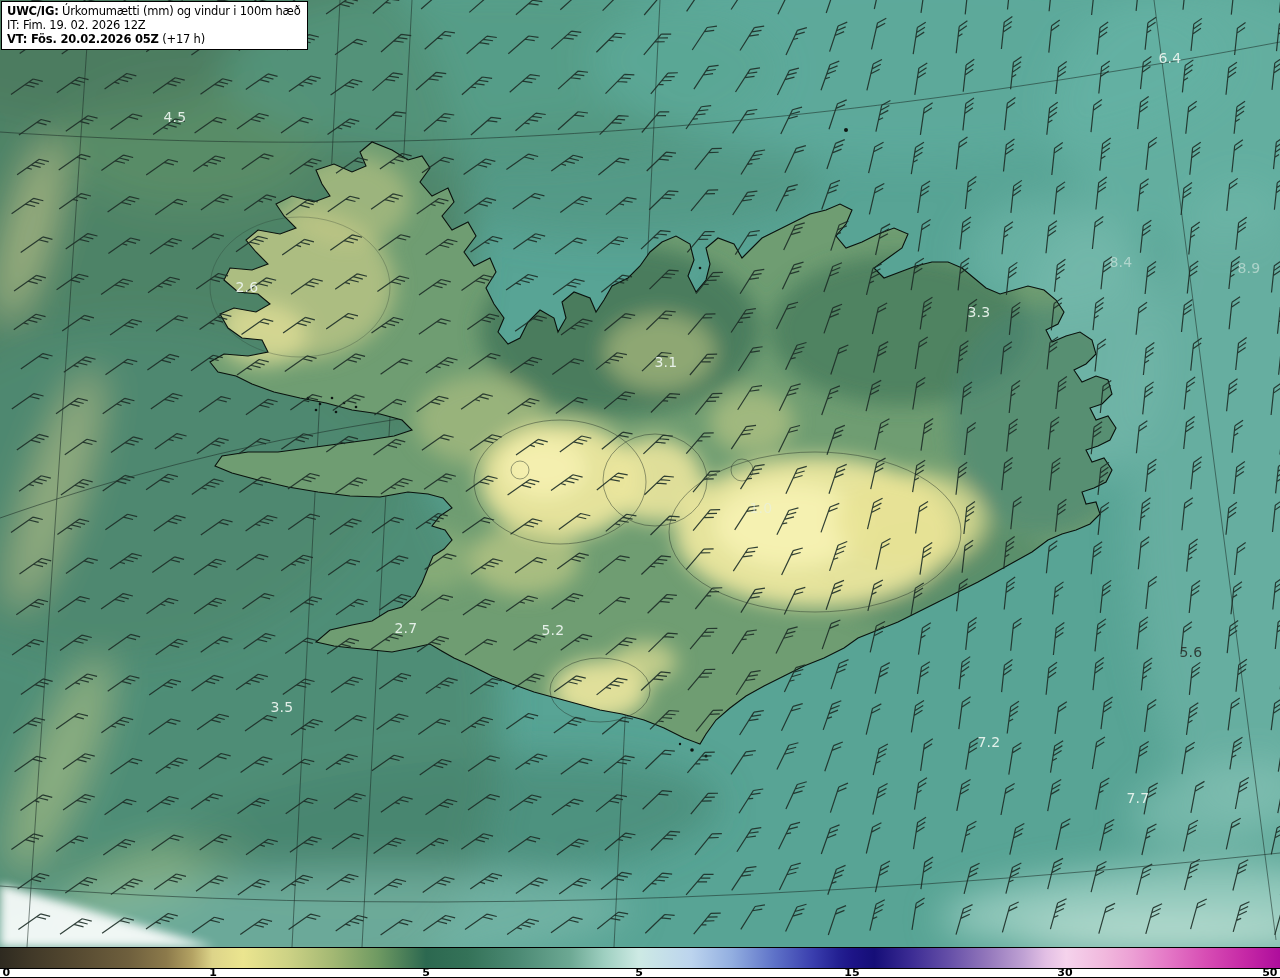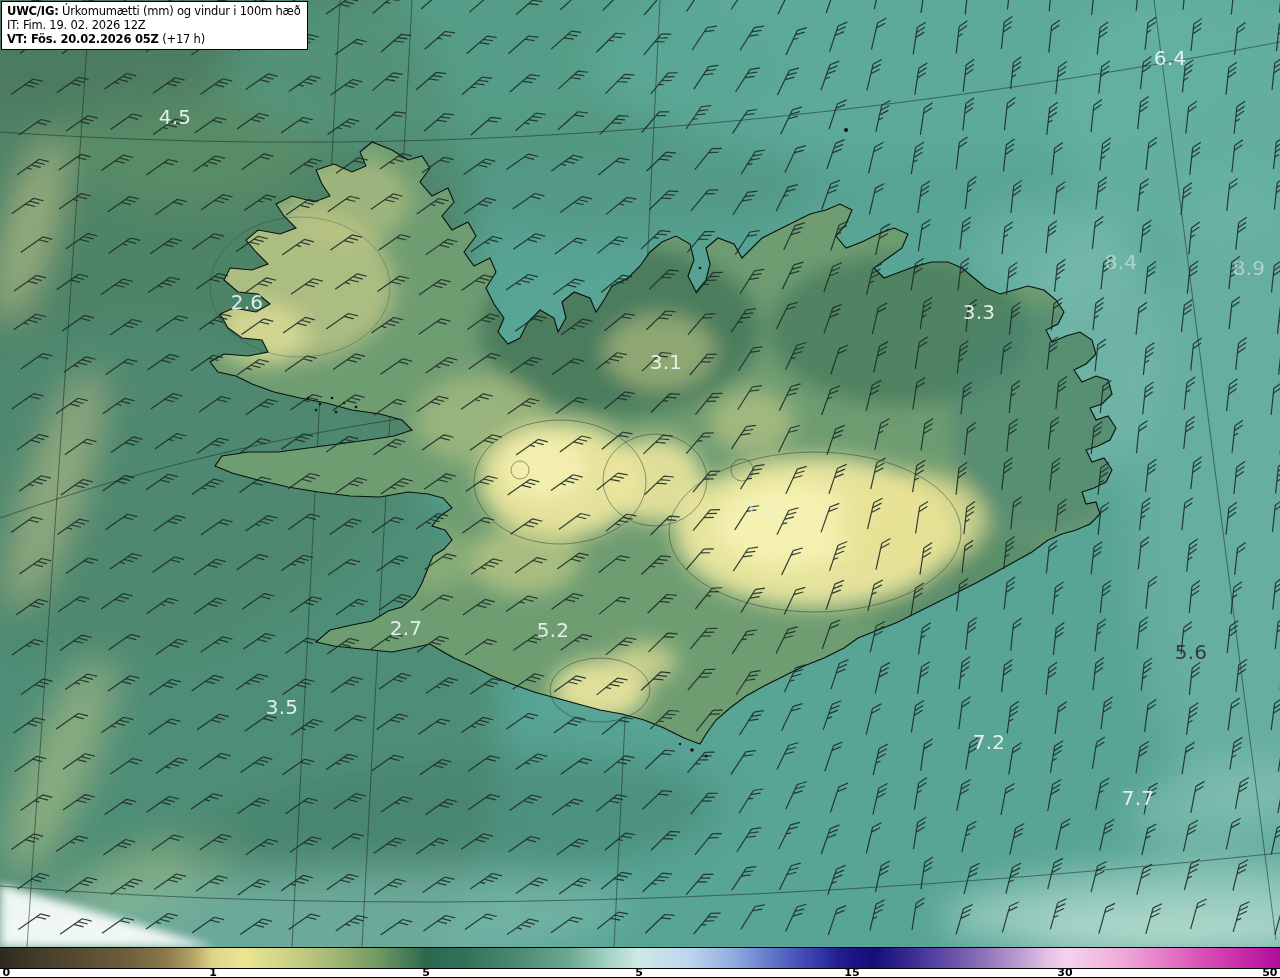--- a/index.html
+++ b/index.html
@@ -5,21 +5,21 @@
   html,body{margin:0;padding:0;background:#222;}
   #stage{
     position:relative;width:1280px;height:978px;overflow:hidden;
     background:#58a495;
     font-family:"DejaVu Sans","Liberation Sans",sans-serif;
   }
   #mapsvg{position:absolute;left:0;top:0;}
   
   .maplabel{
     position:absolute;transform:translate(-50%,-50%);
-    font-size:20px;letter-spacing:.3px;white-space:nowrap;pointer-events:none;
+    font-size:14px;letter-spacing:.3px;white-space:nowrap;pointer-events:none;
   }
   .maplabel.white{color:rgba(238,246,241,.92);}
   .maplabel.faint{color:rgba(230,240,235,.55);}
   .maplabel.dark{color:rgba(42,52,47,.9);}
   
   #titlebox{
     position:absolute;left:1px;top:1px;background:#ffffff;border:1px solid #000;
     padding:2px 6px 3px 5px;font-size:11.5px;line-height:14px;color:#000;
     letter-spacing:-0.2px;white-space:nowrap;z-index:5;
   }
@@ -2260,21 +2260,21 @@
         </g>
         <g transform="translate(1274.8,934.9) rotate(15.8)">
           <path d="M0,0 L0,-27 M0,-27 L7.5,-33.5 M0,-22 L7.5,-28.5" fill="none" stroke="#1d2d27" stroke-width="1.2" opacity="0.9"></path>
         </g>
       </g>
   </svg>
 
   <div id="labels">
       <div class="maplabel white" style="left: 175px; top: 117px;">4.5</div>
       <div class="maplabel white" style="left: 1170px; top: 58px;">6.4</div>
-      <div class="maplabel white" style="left: 247px; top: 302px;">2.6</div>
+      <div class="maplabel white" style="left: 247px; top: 287px;">2.6</div>
       <div class="maplabel faint" style="left: 1077px; top: 262px; margin-left: 44px;">8.4</div>
       <div class="maplabel faint" style="left: 1249px; top: 268px;">8.9</div>
       <div class="maplabel white" style="left: 979px; top: 312px;">3.3</div>
       <div class="maplabel white" style="left: 666px; top: 362px;">3.1</div>
       <div class="maplabel faint" style="left: 761px; top: 508px;">1.0</div>
       <div class="maplabel white" style="left: 406px; top: 628px;">2.7</div>
       <div class="maplabel white" style="left: 553px; top: 630px;">5.2</div>
       <div class="maplabel white" style="left: 282px; top: 707px;">3.5</div>
       <div class="maplabel dark" style="left: 1191px; top: 652px;">5.6</div>
       <div class="maplabel white" style="left: 989px; top: 742px;">7.2</div>

